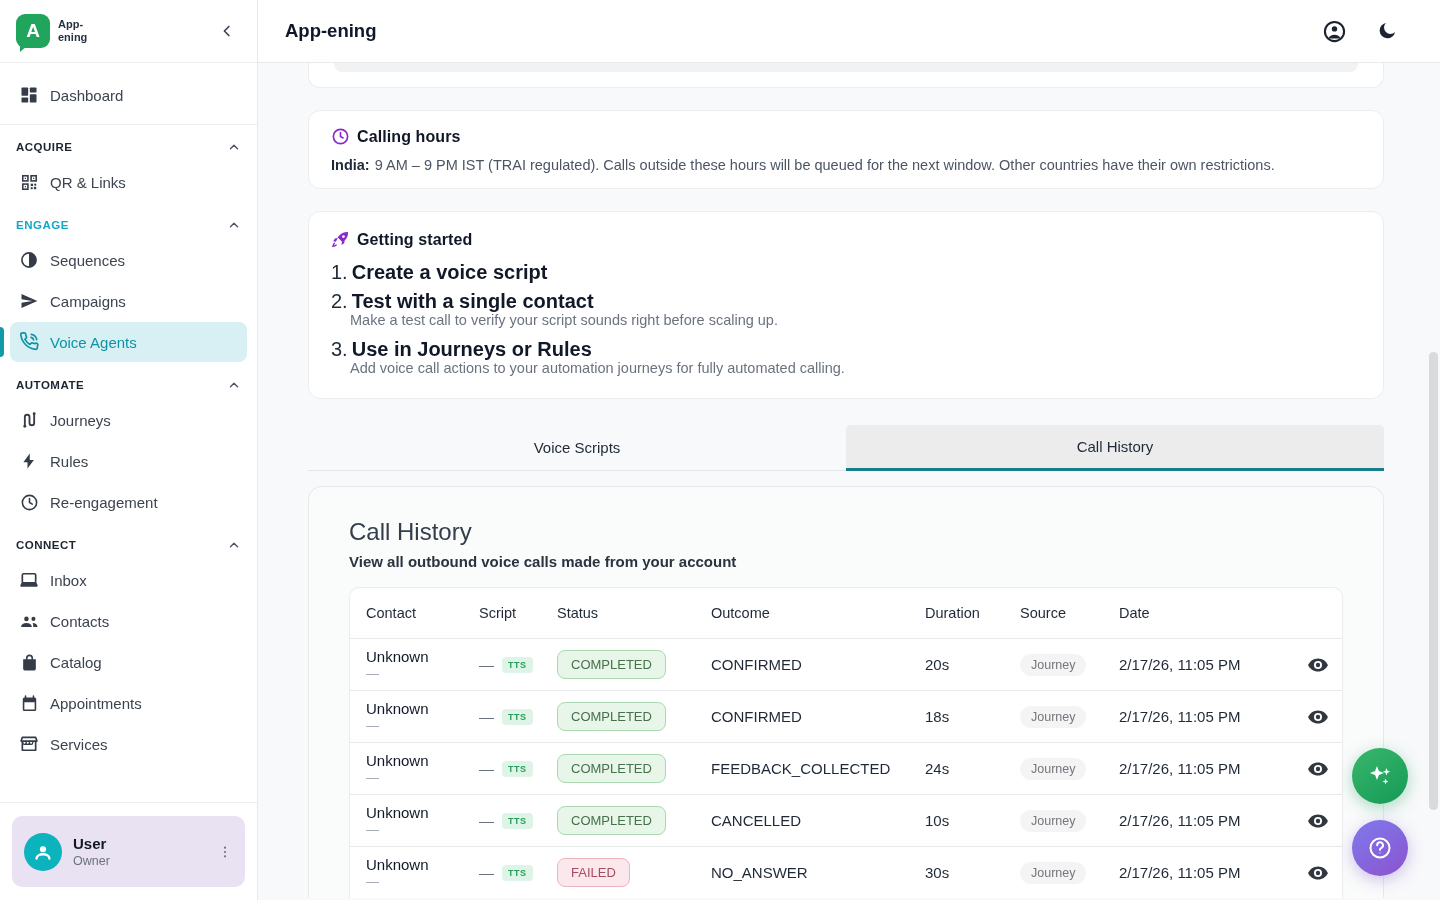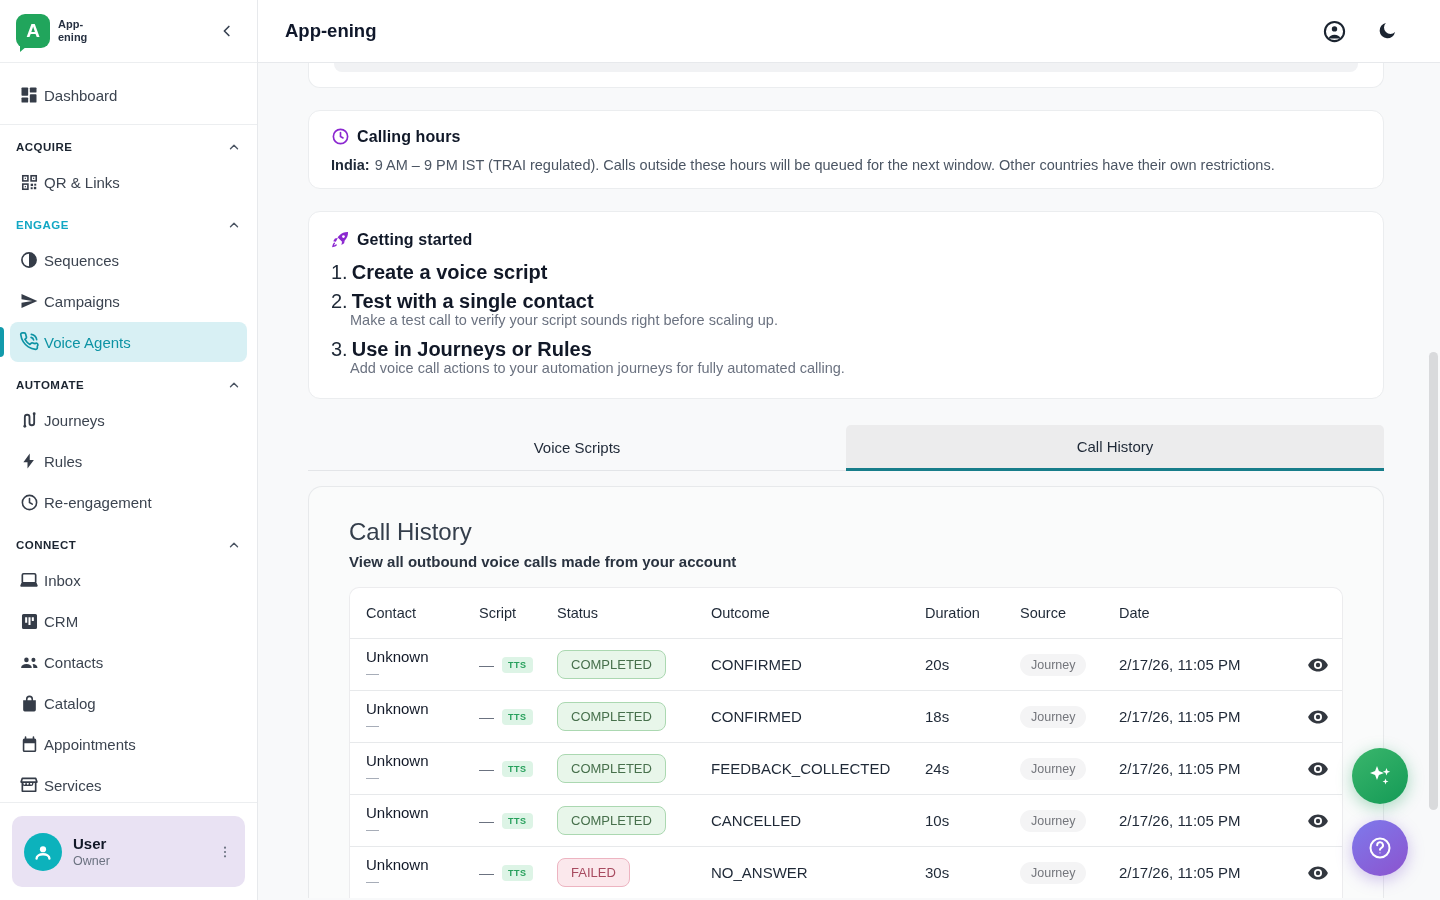--- a/index.html
+++ b/index.html
@@ -9,21 +9,21 @@
   
   .sidebar { width: 258px; min-width: 258px; height: 900px; background: #fff; border-right: 1px solid #e7e9ec; display: flex; flex-direction: column; }
   .sb-header { height: 63px; min-height: 63px; border-bottom: 1px solid #eceef0; display: flex; align-items: center; justify-content: space-between; padding: 0 16px; }
   .logo-wrap { display: flex; align-items: center; }
   .logo-badge { width: 34px; height: 34px; background: #21a55c; border-radius: 9px; color: #fff; font-weight: bold; font-size: 19px; display: flex; align-items: center; justify-content: center; position: relative; }
   .logo-badge::after { content:""; position:absolute; left: 4px; bottom: -4px; border-left: 7px solid #21a55c; border-bottom: 6px solid transparent; }
   .logo-text { font-size: 11px; font-weight: bold; color: #273142; line-height: 1.18; margin-left: 8px; }
   .collapse-btn { width: 28px; height: 28px; display:flex; align-items:center; justify-content:center; color:#374151; cursor:pointer; }
 
   .sb-nav { flex: 1; overflow: hidden; padding-top: 7px; }
-  .nav-item { height: 40px; display: flex; align-items: center; gap: 4px; font-size: 15px; color: #3c4450; margin: 1px 10px; padding: 0 8px; border-radius: 8px; position: relative; cursor: pointer; }
+  .nav-item { height: 40px; display: flex; align-items: center; gap: 10px; font-size: 15px; color: #3c4450; margin: 1px 10px; padding: 0 8px; border-radius: 8px; position: relative; cursor: pointer; }
   .nav-item .nicon { width: 22px; height: 22px; display:flex; align-items:center; justify-content:center; color:#353c48; }
   .nav-item.active { background: #d8f0f4; color: #0d93a4; }
   .nav-item.active .nicon { color: #0d93a4; }
   .nav-item.active::before { content:""; position:absolute; left:-10px; top:5px; width:4px; height:30px; background:#129aab; border-radius:0 4px 4px 0; }
   .dash-block { padding: 4px 0 8px; border-bottom: 1px solid #eceef0; }
   .sec-head { display:flex; align-items:center; justify-content:space-between; padding: 15px 16px 7px; font-size: 11.5px; font-weight: bold; letter-spacing: .5px; color: #1b2430; }
   .sec-head.teal { color: #12a7c4; }
   .sec-head .chev { color:#4b5563; display:flex; }
 
   .sb-user { border-top: 1px solid #eceef0; padding: 13px 12px; }
@@ -240,28 +240,20 @@
         </span>
     </div>
     <div class="nav-item">
       <span class="nicon">
         <svg width="20" height="20" viewBox="0 0 24 24" fill="none" stroke="currentColor" stroke-width="2" stroke-linejoin="round">
             <rect x="4" y="4.5" width="16" height="11" rx="1.5"></rect>
             <path d="M4 15.5 L2.5 19h19L20 15.5" fill="currentColor"></path>
           </svg>
       </span>
       <span>Inbox</span>
-    </div>
-    <div class="nav-item">
-      <span class="nicon">
-        <svg width="19" height="19" viewBox="0 0 24 24" fill="currentColor">
-            <path d="M4.5 2.5h15a2 2 0 0 1 2 2v15a2 2 0 0 1-2 2h-15a2 2 0 0 1-2-2v-15a2 2 0 0 1 2-2zm2 4v7h2.6v-7H6.5zm4.2 0v10h2.6v-10h-2.6zm4.2 0v5h2.6v-5h-2.6z" fill-rule="evenodd"></path>
-          </svg>
-      </span>
-      <span>CRM</span>
     </div>
     <div class="nav-item">
       <span class="nicon">
         <svg width="21" height="21" viewBox="0 0 24 24" fill="currentColor">
             <circle cx="8.5" cy="9" r="2.6"></circle>
             <path d="M2.5 17.5c0-2.4 2.7-3.8 6-3.8s6 1.4 6 3.8v.7h-12z"></path>
             <circle cx="16.5" cy="9" r="2.3"></circle>
             <path d="M15.6 13.8c2.9.2 5.4 1.5 5.4 3.7v.7h-4.6c0-1.9-.3-3.3-.8-4.4z"></path>
           </svg>
       </span>

